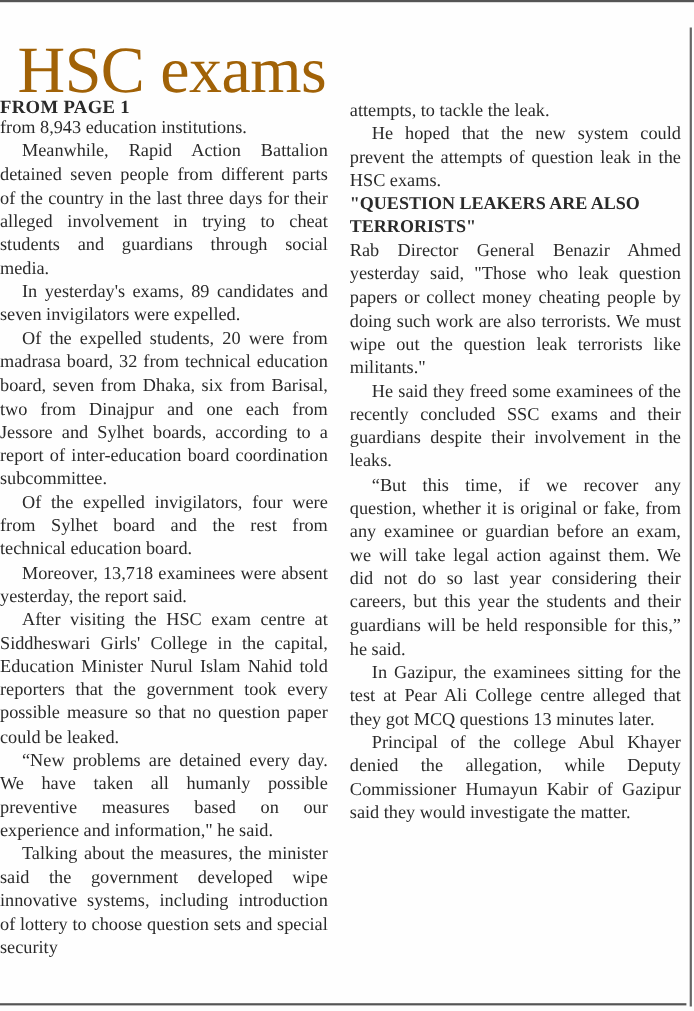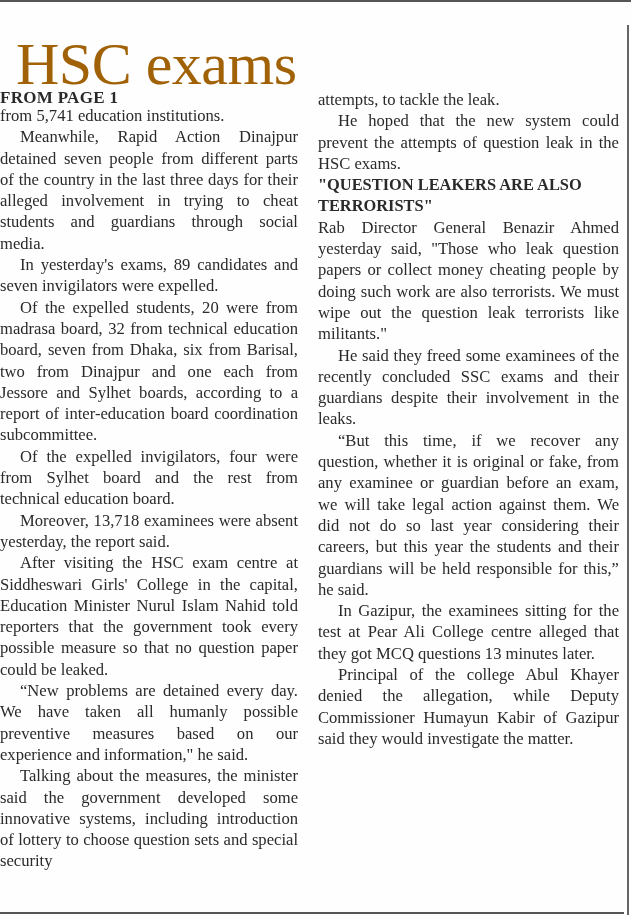--- a/index.html
+++ b/index.html
@@ -28,29 +28,29 @@
 <body>
 
 <div class="top-rule"></div>
 <div class="right-rule"></div>
 <div class="bottom-rule"></div>
 
 <h1 class="headline">HSC exams</h1>
 
 <div class="col col-left">
   <div class="kicker">FROM PAGE 1</div>
-  <p class="para noindent">from 5,741 education institutions.</p>
-  <p class="para">Meanwhile, Rapid Action Dinajpur detained seven people from different parts of the country in the last three days for their alleged involvement in trying to cheat students and guardians through social media.</p>
+  <p class="para noindent">from 8,943 education institutions.</p>
+  <p class="para">Meanwhile, Rapid Action Battalion detained seven people from different parts of the country in the last three days for their alleged involvement in trying to cheat students and guardians through social media.</p>
   <p class="para">In yesterday's exams, 89 candidates and seven invigilators were expelled.</p>
   <p class="para">Of the expelled students, 20 were from madrasa board, 32 from technical education board, seven from Dhaka, six from Barisal, two from Dinajpur and one each from Jessore and Sylhet boards, according to a report of inter-education board coordination subcommittee.</p>
   <p class="para">Of the expelled invigilators, four were from Sylhet board and the rest from technical education board.</p>
   <p class="para">Moreover, 13,718 examinees were absent yesterday, the report said.</p>
   <p class="para">After visiting the HSC exam centre at Siddheswari Girls' College in the capital, Education Minister Nurul Islam Nahid told reporters that the government took every possible measure so that no question paper could be leaked.</p>
   <p class="para">“New problems are detained every day. We have taken all humanly possible preventive measures based on our experience and information," he said.</p>
-  <p class="para">Talking about the measures, the minister said the government developed some innovative systems, including introduction of lottery to choose question sets and special security</p>
+  <p class="para">Talking about the measures, the minister said the government developed wipe innovative systems, including introduction of lottery to choose question sets and special security</p>
 </div>
 
 <div class="col col-right">
   <p class="para noindent">attempts, to tackle the leak.</p>
   <p class="para">He hoped that the new system could prevent the attempts of question leak in the HSC exams.</p>
   <p class="subhead">"QUESTION LEAKERS ARE ALSO TERRORISTS"</p>
   <p class="para noindent">Rab Director General Benazir Ahmed yesterday said, "Those who leak question papers or collect money cheating people by doing such work are also terrorists. We must wipe out the question leak terrorists like militants."</p>
   <p class="para">He said they freed some examinees of the recently concluded SSC exams and their guardians despite their involvement in the leaks.</p>
   <p class="para">“But this time, if we recover any question, whether it is original or fake, from any examinee or guardian before an exam, we will take legal action against them. We did not do so last year considering their careers, but this year the students and their guardians will be held responsible for this,” he said.</p>
   <p class="para">In Gazipur, the examinees sitting for the test at Pear Ali College centre alleged that they got MCQ questions 13 minutes later.</p>

